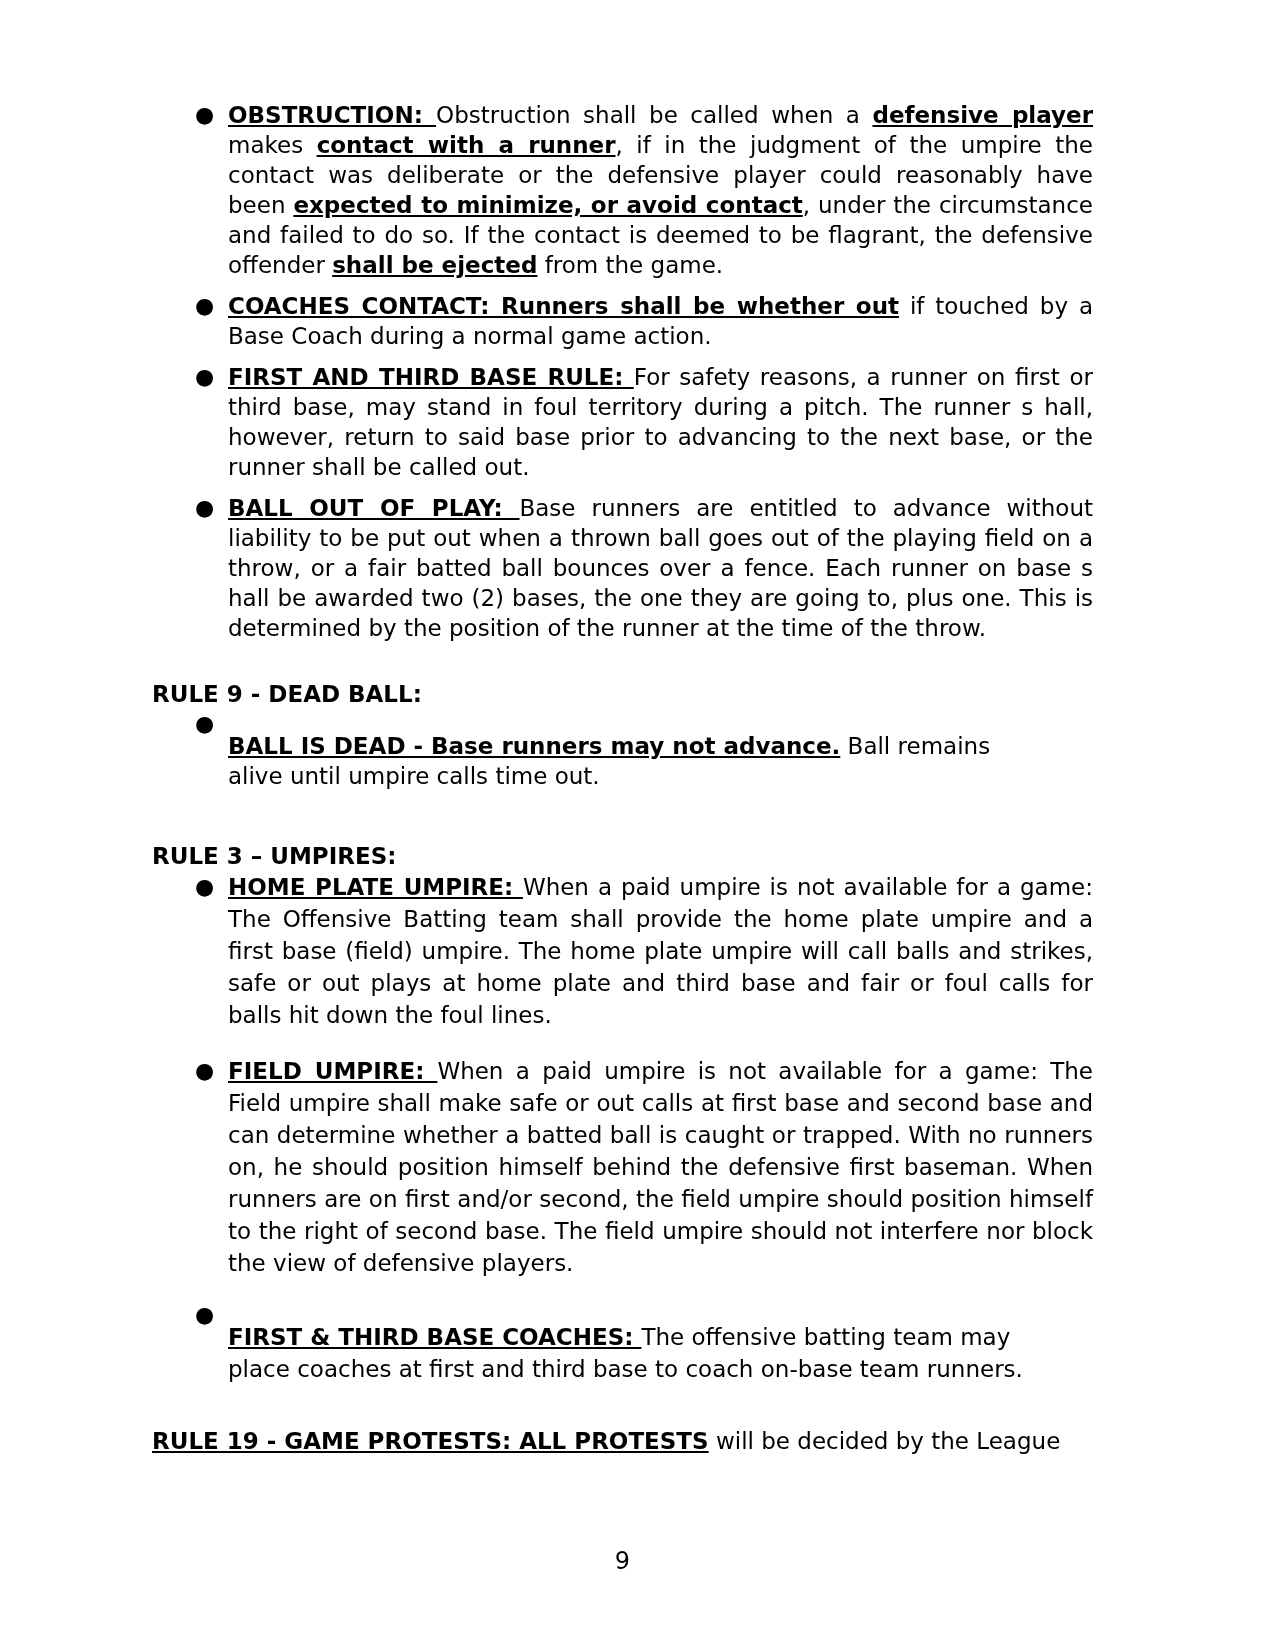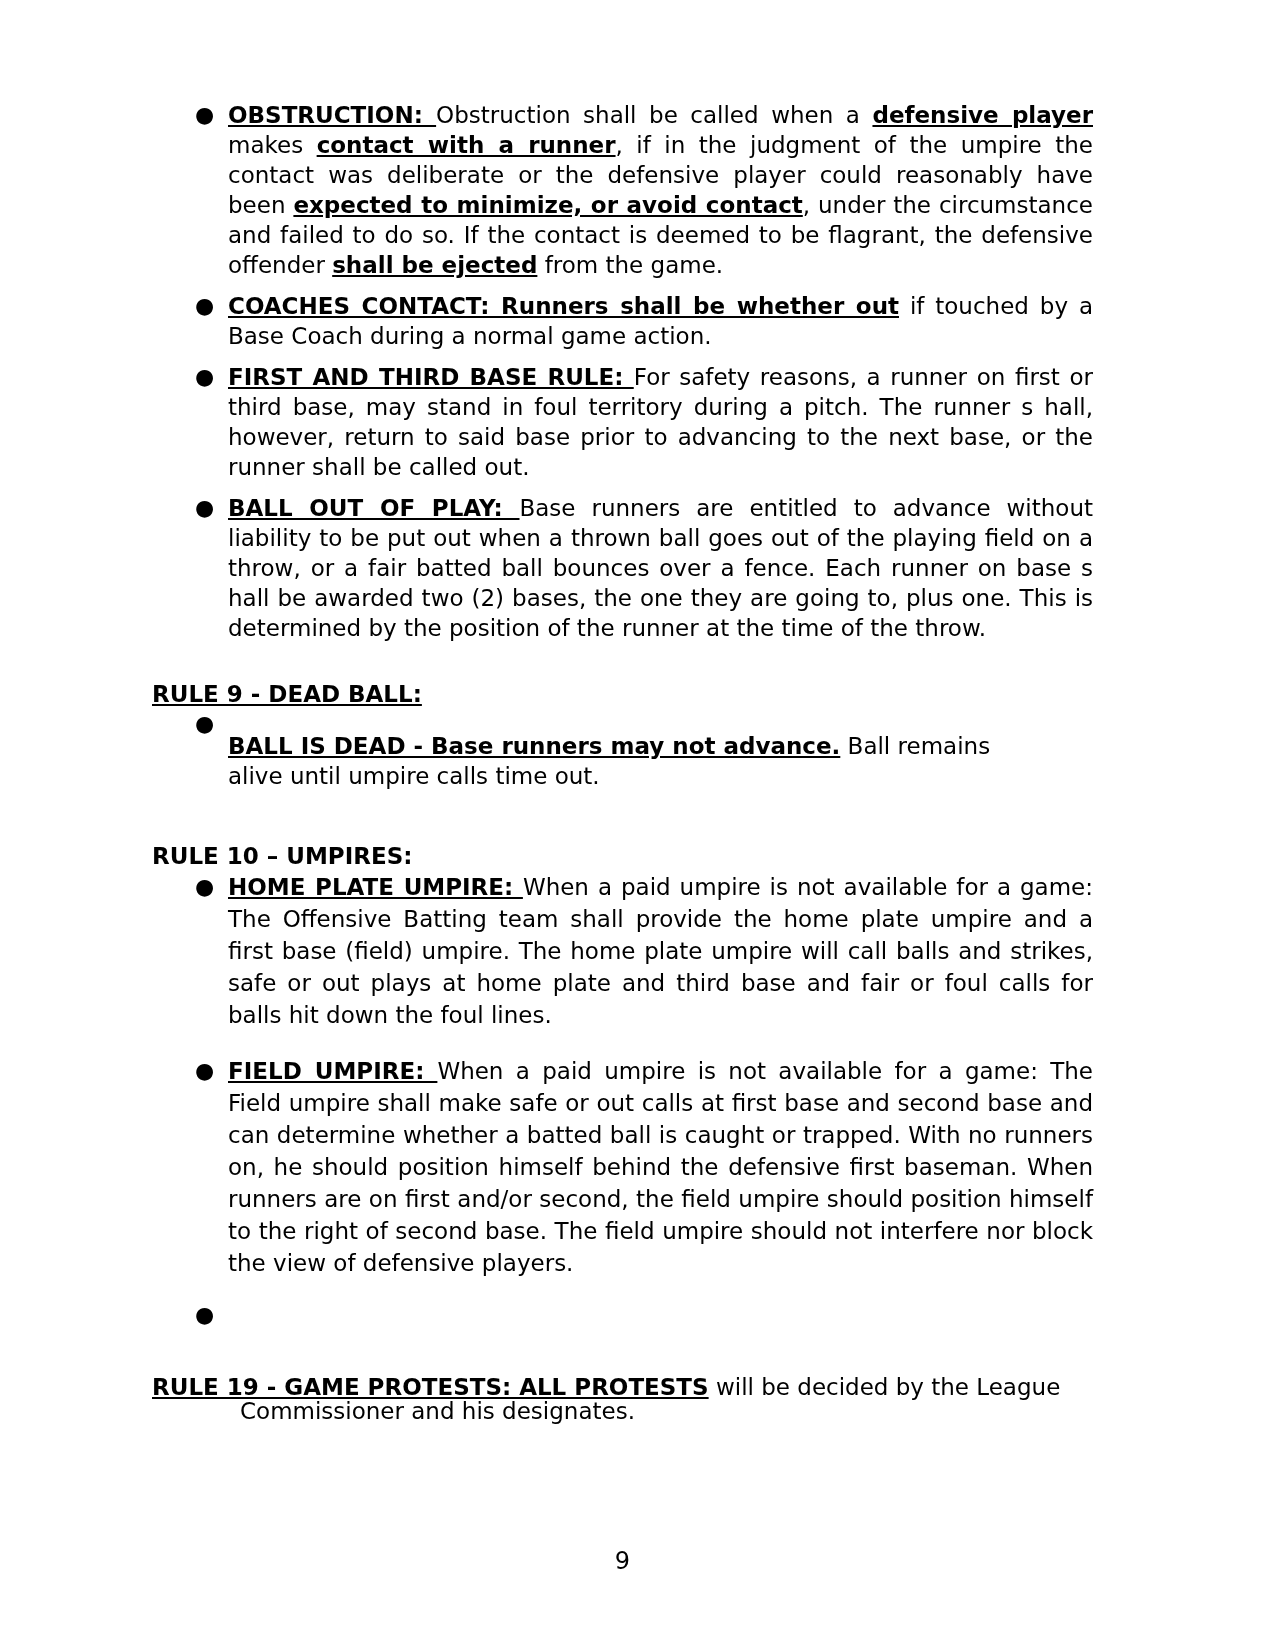--- a/index.html
+++ b/index.html
@@ -51,21 +51,21 @@
   .mw800 { max-width: 800px; }
   .mw835 { max-width: 835px; }
 
   .lh32, .lh32 .marker { line-height: 32px; }
 
   .heading {
     font-weight: bold;
     font-size: 23px;
     line-height: 30px;
   }
-  .h9  { margin-top: 36px; text-decoration: underline; }
+  .h9  { margin-top: 36px; }
   .h10 { margin-top: 50px; }
 
   .sec  { margin-top: 11px; }
   .r10  { margin-top: 13px; }
   .r10 li.bitem { margin-bottom: 24px; }
   .r10 li.bitem.mb20 { margin-bottom: 20px; }
   .r10 li.bitem:last-child { margin-bottom: 0; }
 
   .rule11 {
     margin-top: 44px;
@@ -110,36 +110,36 @@
 
   <div class="heading h9">RULE 9 - DEAD BALL:</div>
 
   <ul class="blist sec">
     <li class="bitem">
       <span class="marker">●</span>
       <div class="btext noj mw800"><span class="b">BALL IS DEAD - Base runners may not advance.</span><span>  Ball remains alive until umpire calls time out.</span></div>
     </li>
   </ul>
 
-  <div class="heading h10">RULE 10 – UMPIRES:</div>
+  <div class="heading h10">RULE 3 – UMPIRES:</div>
 
   <ul class="blist r10">
     <li class="bitem lh32">
       <span class="marker">●</span>
       <div class="btext just"><span class="b">HOME PLATE UMPIRE: </span><span> When a paid umpire is not available for a game: The Offensive Batting team shall provide the home plate umpire and a first base (field) umpire. The home plate umpire will call balls and strikes, safe or out plays at home plate and third base and fair or foul calls for balls hit down the foul lines.</span></div>
     </li>
     <li class="bitem lh32 mb20">
       <span class="marker">●</span>
       <div class="btext just"><span class="b">FIELD UMPIRE: </span><span>When a paid umpire is not available for a game:  The Field umpire shall make safe or out calls at first base and second base and can determine whether a batted ball is caught or trapped.  With no runners on, he should position himself behind the defensive first baseman. When runners are on first and/or second, the field umpire should position himself to the right of second base. The field umpire should not interfere nor block the view of defensive players.</span></div>
     </li>
     <li class="bitem lh32">
       <span class="marker">●</span>
+      <div class="btext noj mw835"><span class="b">FIRST &amp; THIRD BASE COACHES: </span><span>  The offensive batting team may place coaches at first and third base to coach on-base team runners.</span></div>
     </li>
   </ul>
 
   <div class="rule11">
     <div class="r11l1"><span class="b">RULE 19 - GAME PROTESTS:  ALL PROTESTS</span><span> will be decided by the League</span></div>
-    <div class="r11l2">Commissioner and his designates.</div>
   </div>
 
   <div class="pagenum">9</div>
 
 </div>
 
 </body></html>

